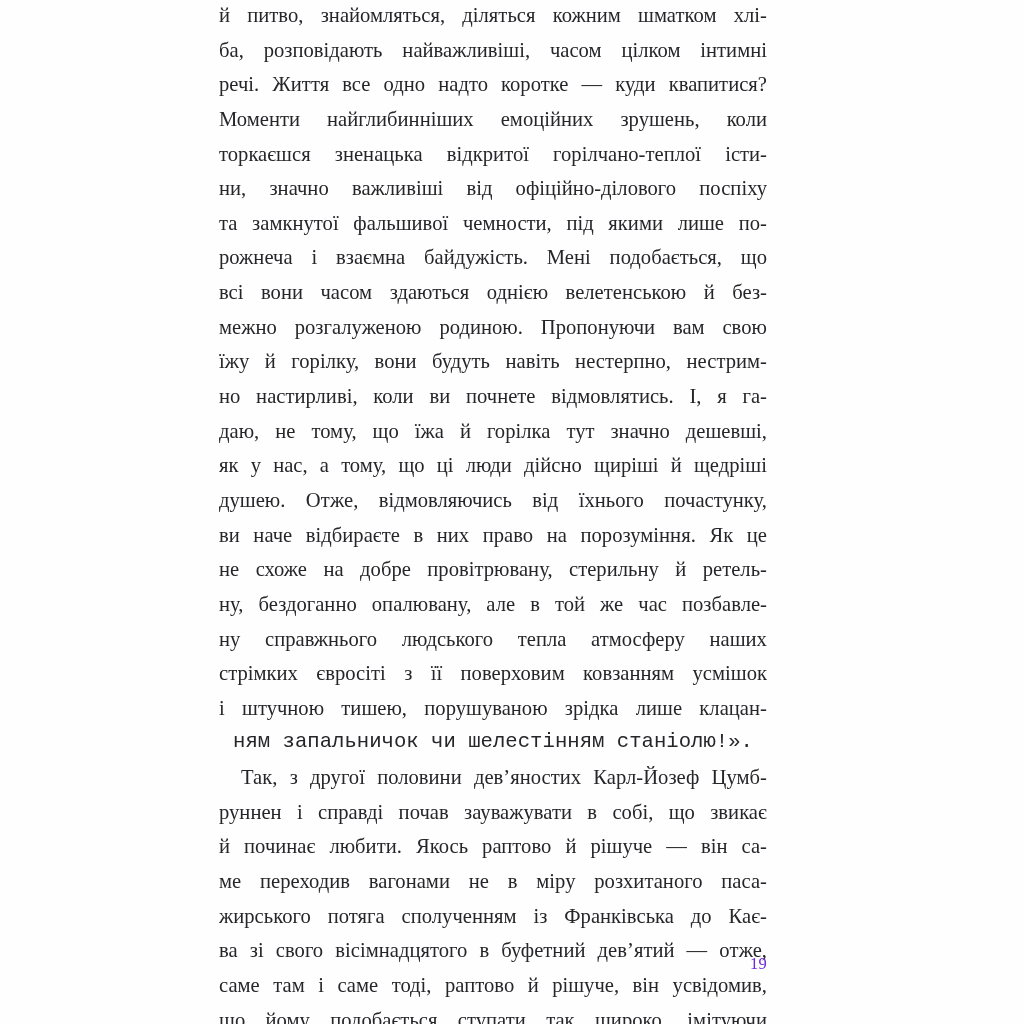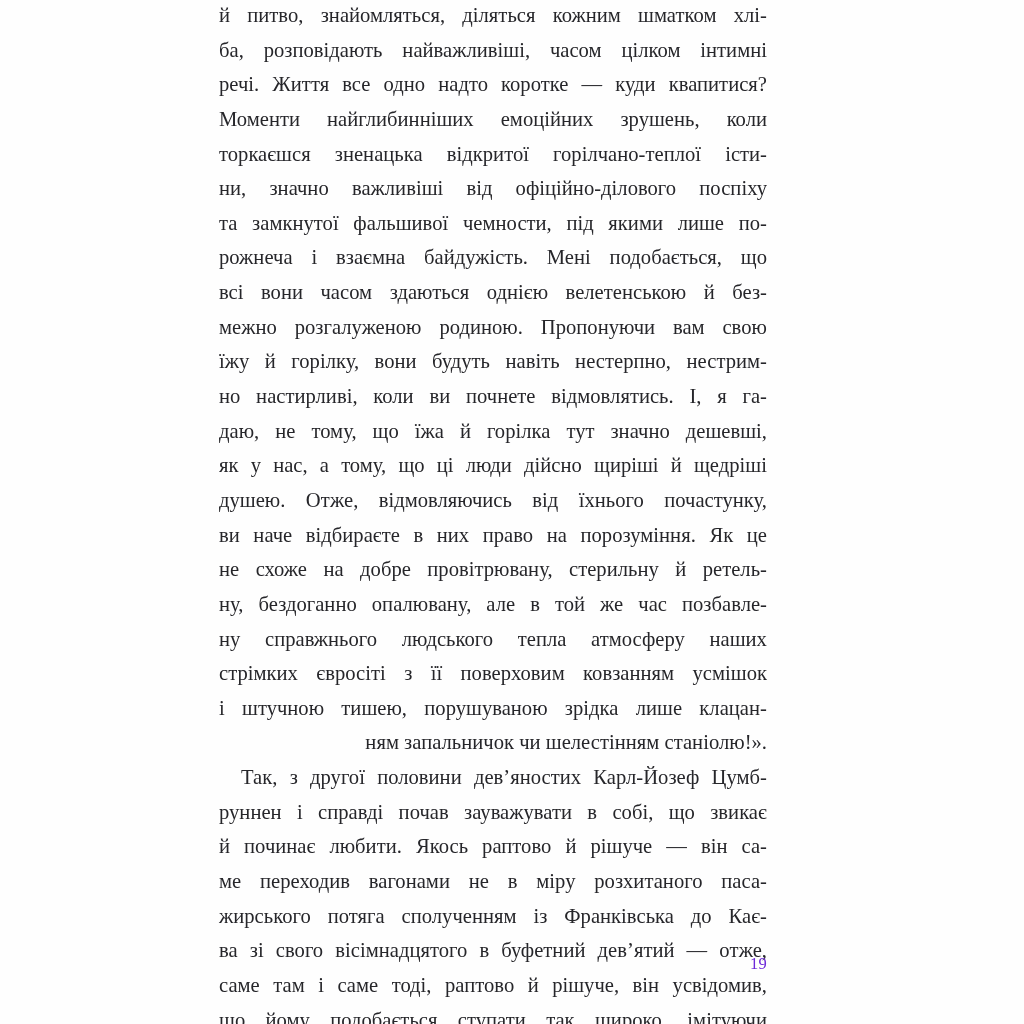--- a/index.html
+++ b/index.html
@@ -43,21 +43,22 @@
   .line {
     display: flex;
     justify-content: space-between;
     height: 34.65px;
     line-height: 34.65px;
     white-space: pre;
     color: #26262a;
     font-size: 20.6px;
   }
   .line.last {
-    justify-content: flex-end;
+    justify-content: center;
+    font-family: Liberation Mono, monospace;
   }
   .line .w {
     display: inline-block;
     white-space: pre;
   }
   .line.indent {
     padding-left: 0;
   }
   .line.indent .w:first-child {
     margin-left: 22px;

